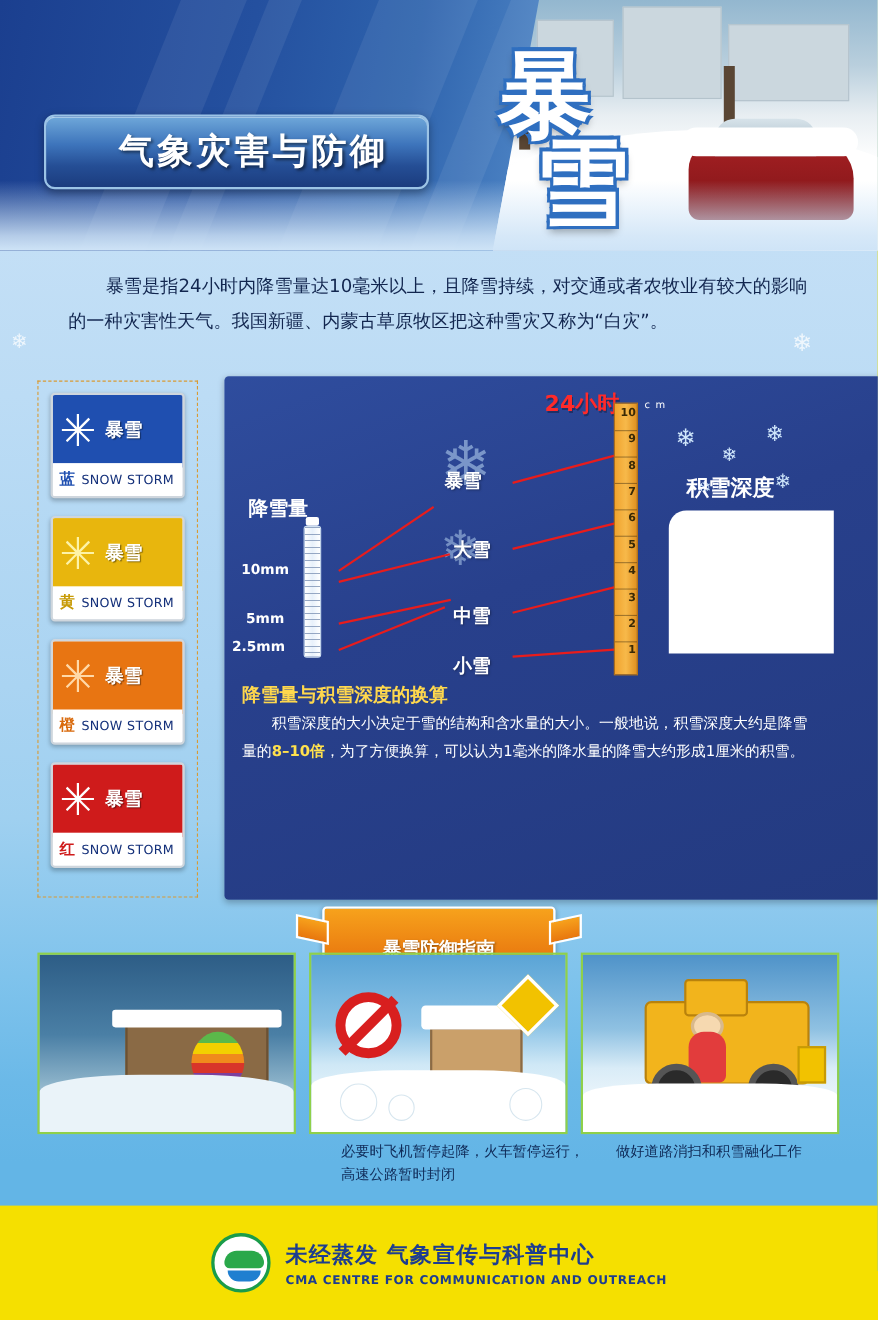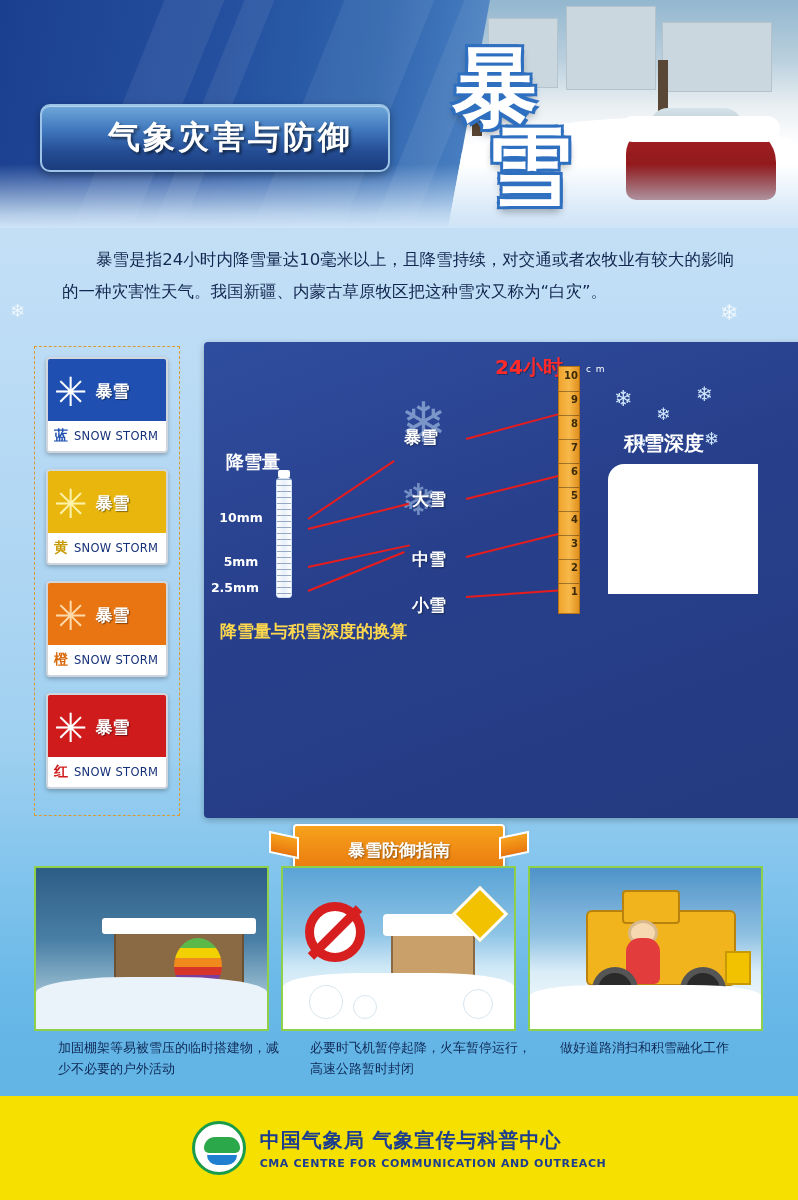--- a/index.html
+++ b/index.html
@@ -193,21 +193,21 @@
   .c-blue .top{ background:#1f4fb0; } .c-blue .flake{ color:#ffffff; } .c-blue .col{ color:#1f4fb0; }
   .c-yellow .top{ background:#e8b60d; } .c-yellow .flake{ color:#fdf3a8; } .c-yellow .col{ color:#c79a05; } .c-yellow .en{ color:#14307a; }
   .c-orange .top{ background:#e87512; } .c-orange .flake{ color:#ffd9a8; } .c-orange .col{ color:#d96a0c; }
   .c-red .top{ background:#cf1b1b; } .c-red .flake{ color:#ffffff; } .c-red .col{ color:#cf1b1b; }
   
   .ribbon{
     position:absolute; left:50%; transform:translateX(-50%); top:824px;
     width:212px; height:52px;
     background:linear-gradient(180deg,#f7a21c,#e8760e);
     border:2px solid #ffffff; border-radius:4px;
-    display:flex; align-items:center; justify-content:center;
+    display:flex; align-items:flex-end; justify-content:center;
     box-shadow:0 2px 5px rgba(0,0,0,.3);
   }
   .ribbon span{ color:#fff; font-size:17px; font-weight:bold; text-shadow:1px 1px 2px rgba(0,0,0,.4);}
   .ribbon:before, .ribbon:after{
     content:""; position:absolute; top:8px; width:26px; height:18px;
     background:linear-gradient(180deg,#f7a21c,#e8760e); border:2px solid #fff;
   }
   .ribbon:before{ left:-26px; transform:skewY(12deg);}
   .ribbon:after { right:-26px; transform:skewY(-12deg);}
   
@@ -414,20 +414,21 @@
     <div class="rnum" style="top:196px">3</div>
     <div class="rnum" style="top:220px">2</div>
     <div class="rnum" style="top:244px">1</div>
 
     <div class="cm-label">c m</div>
     <div class="lbl-depth">积雪深度</div>
     <div class="whitebox"></div>
 
     <div class="panel-head">降雪量与积雪深度的换算</div>
     <div class="panel-text">
+      <p><span>积雪深度的大小决定于雪的结构和含水量的大小。一般地说，积雪深度大约是降雪量的</span><span class="hl">8–10倍</span><span>，为了方便换算，可以认为1毫米的降水量的降雪大约形成1厘米的积雪。</span></p>
     </div>
   </div>
 
   <div class="ribbon">
     <span>暴雪防御指南</span>
   </div>
 
   <div class="photos">
 
     <div class="pbox p1">
@@ -454,25 +455,24 @@
       <div class="cab"></div>
       <div class="kidhead"></div>
         <div class="kid"></div>
       <div class="wheel" style="left:62px;"></div>
       <div class="wheel" style="left:150px;"></div>
       <div class="ysign"></div>
       <div class="ground"></div>
     </div>
   </div>
 
-  <div class="cap cap1">加固棚架等易被雪压的临时搭建物，减少不必要的户外活动</div>
   <div class="cap cap3">做好道路消扫和积雪融化工作</div>
   <div class="cap cap2">必要时飞机暂停起降，火车暂停运行，高速公路暂时封闭</div>
 
   <div class="footer">
     <div class="cma-logo"></div>
     <div class="cma-text">
-      <div class="cn">中国气象局 气象宣传与科普中心</div>
+      <div class="cn">未经蒸发 气象宣传与科普中心</div>
       <div class="en">CMA CENTRE FOR COMMUNICATION AND OUTREACH</div>
     </div>
   </div>
 
 </div>
 
 </body></html>

